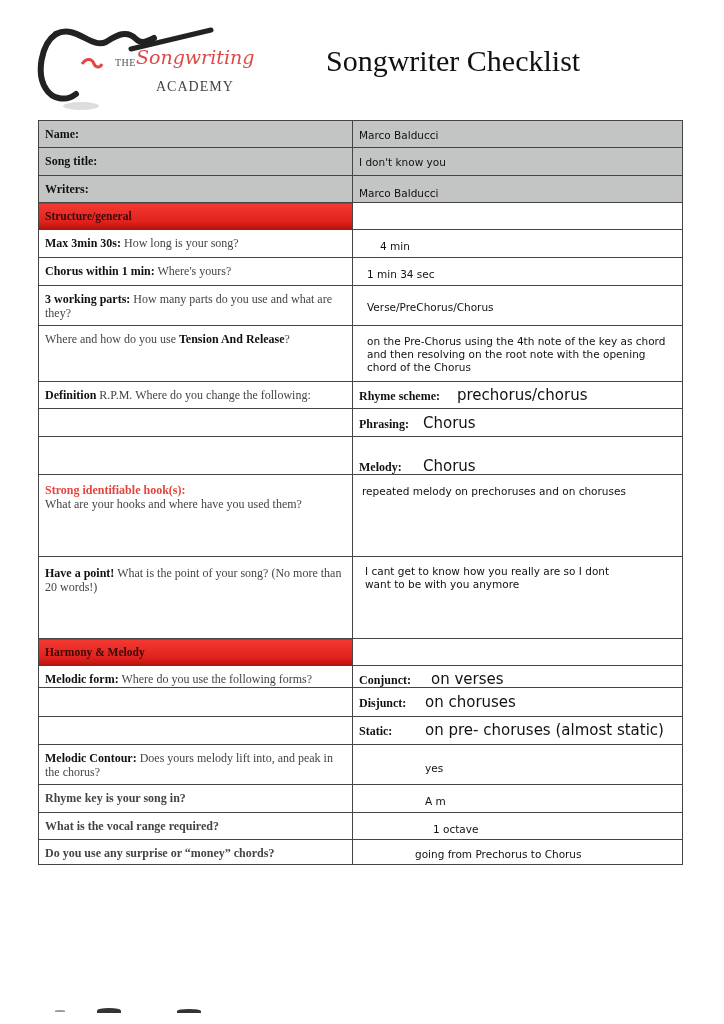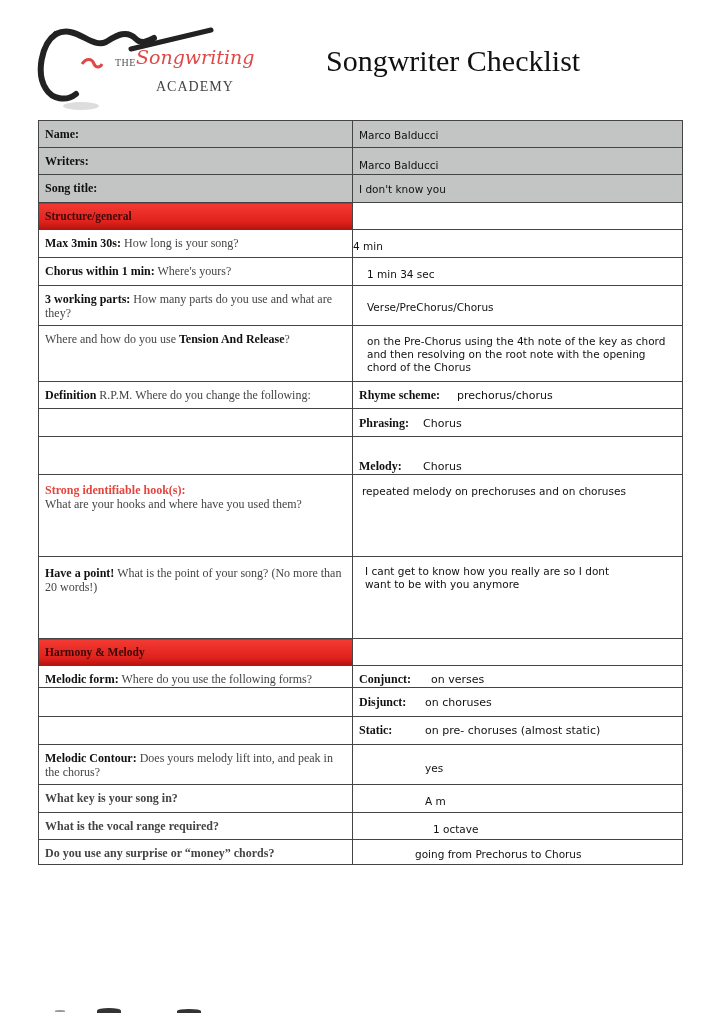--- a/index.html
+++ b/index.html
@@ -14,21 +14,21 @@
   .sheet td { border: 1.5px solid #444; padding: 0 6px; vertical-align: top; font-size: 12px; line-height: 14px; }
   .sheet td.q { width: 301px; font-family: "Liberation Serif", serif; color: #444; padding-top: 6px; }
   .sheet td.a { font-family: "DejaVu Sans", sans-serif; font-size: 10.5px; color: #111; padding-top: 7px; }
   .sheet td.q b { color: #111; }
   tr.gray td { background: #c3c4c4; }
   tr.gray td.q { font-weight: bold; color: #111; }
   tr.section td.q { background: linear-gradient(#f43a33, #e0221c 70%, #b5130f); color: #3a0808; font-weight: bold; font-size: 11.5px; padding-top: 6px; margin-left: 44px; }
   .red-text { color: #e4453c; }
   .red-text b { color: #e4453c !important; }
   .sub-label { font-family: "Liberation Serif", serif; font-weight: bold; font-size: 12px; color: #111; display: inline-block; }
-  .sub-val { font-family: "DejaVu Sans", sans-serif; font-size: 11px; color: #111; }
+  .sub-val { font-family: "DejaVu Sans", sans-serif; font-size: 15px; color: #111; }
   .bold-q { font-weight: bold; color: #111; }
   .footer-marks { position: absolute; left: 55px; top: 1008px; }
   .footer-marks span { position: absolute; background: #333; border-radius: 50% 50% 0 0; }
 </style>
 </head>
 <body>
 
 <div class="logo">
   <svg width="230" height="90" viewBox="0 0 230 90">
     <path d="M20 10 C 5 20, 0 50, 10 65 C 16 75, 30 78, 40 70" stroke="#222" stroke-width="6" fill="none" stroke-linecap="round"></path>
@@ -43,35 +43,35 @@
 </div>
 
 <div class="page-title">Songwriter Checklist</div>
 
 <table class="sheet">
   <tbody>
       <tr class="gray" style="height:27px">
     <td class="q">Name:</td>
     <td class="a">Marco Balducci</td>
   </tr>
+  <tr class="gray" style="height:28px">
+    <td class="q">Song title:</td>
+    <td class="a">I don't know you</td>
+  </tr>
   <tr class="gray" style="height:27px">
     <td class="q">Writers:</td>
     <td class="a" style="padding-top:10px">Marco Balducci</td>
-  </tr>
-  <tr class="gray" style="height:28px">
-    <td class="q">Song title:</td>
-    <td class="a">I don't know you</td>
   </tr>
   <tr class="section" style="height:27px">
     <td class="q">Structure/general</td>
     <td class="a"></td>
   </tr>
   <tr style="height:28px">
     <td class="q"><b>Max 3min 30s:</b><span> How long is your song?</span></td>
-    <td class="a" style="padding-left:0;padding-top:9px">4 min</td>
+    <td class="a" style="padding-left:27px;padding-top:9px">4 min</td>
   </tr>
   <tr style="height:28px">
     <td class="q"><b>Chorus within 1 min:</b><span> Where's yours?</span></td>
     <td class="a" style="padding-left:14px;padding-top:9px">1 min 34 sec</td>
   </tr>
   <tr style="height:40px">
     <td class="q"><b>3 working parts:</b><span> How many parts do you use and what are they?</span></td>
     <td class="a" style="padding-left:14px;padding-top:14px">Verse/PreChorus/Chorus</td>
   </tr>
   <tr style="height:56px">
@@ -112,21 +112,21 @@
   </tr>
   <tr style="height:28px">
     <td class="q"></td>
     <td class="a" style="padding-top:6px"><span class="sub-label" style="width:66px">Static:</span><span class="sub-val">on pre- choruses (almost static)</span></td>
   </tr>
   <tr style="height:40px">
     <td class="q"><b>Melodic Contour:</b><span> Does yours melody lift into, and peak in the chorus?</span></td>
     <td class="a" style="padding-left:72px;padding-top:16px">yes</td>
   </tr>
   <tr style="height:28px">
-    <td class="q bold-q">What key is your song in?</td>
+    <td class="q bold-q">Rhyme key is your song in?</td>
     <td class="a" style="padding-left:72px;padding-top:9px">A m</td>
   </tr>
   <tr style="height:27px">
     <td class="q bold-q">What is the vocal range required?</td>
     <td class="a" style="padding-left:80px;padding-top:9px">1 octave</td>
   </tr>
   <tr style="height:25px">
     <td class="q bold-q">Do you use any surprise or “money” chords?</td>
     <td class="a" style="padding-left:62px;padding-top:7px">going from Prechorus to Chorus</td>
   </tr>

